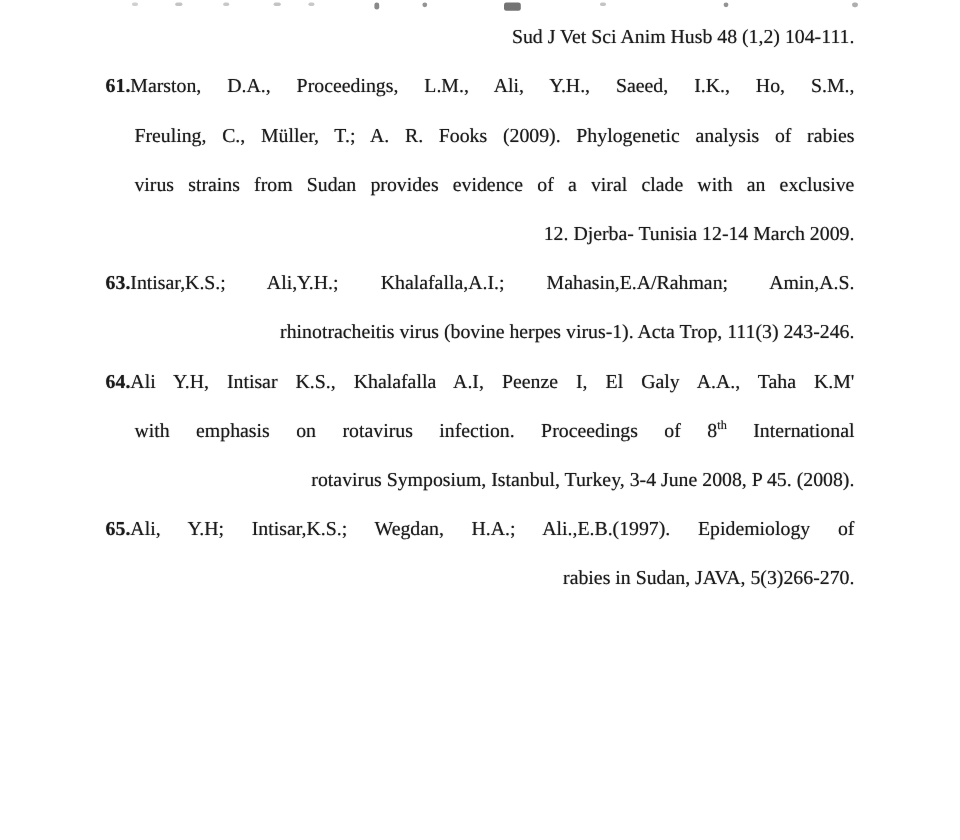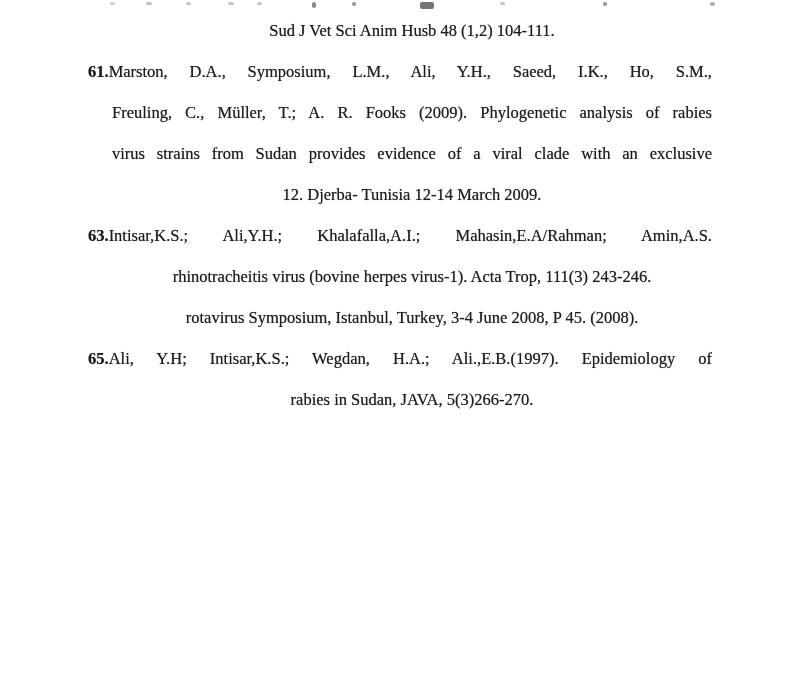--- a/index.html
+++ b/index.html
@@ -31,21 +31,21 @@
   }
   .ln {
     height: 41px;
     text-align: justify;
     text-align-last: justify;
     text-justify: inter-word;
     white-space: nowrap;
     overflow: visible;
   }
   .ln-last {
-    text-align: center;
+    text-align: right;
     text-align-last: auto;
   }
   .cont { margin-left: 24px; }
   .num { font-weight: bold; }
   sup.ord {
     font-size: 0.62em;
     vertical-align: super;
     line-height: 0;
   }
   
@@ -80,35 +80,37 @@
       <span class="frag" style="left: 710px; width: 5px; height: 4px; opacity: 0.38;"></span>
     </div>
 
   <div class="textblock">
 
     <div class="ref">
       <div class="ln ln-last cont">Sud J Vet Sci Anim Husb 48 (1,2) 104-111.</div>
     </div>
 
     <div class="ref">
-      <div class="ln"><span class="num">61.</span><span>Marston, D.A., Symposium, L.M., Ali, Y.H., Saeed, I.K., Ho, S.M.,</span></div>
+      <div class="ln"><span class="num">61.</span><span>Marston, D.A., Proceedings, L.M., Ali, Y.H., Saeed, I.K., Ho, S.M.,</span></div>
       <div class="ln cont">Freuling, C., Müller, T.; A. R. Fooks (2009). Phylogenetic analysis of rabies</div>
       <div class="ln cont">virus strains from Sudan provides evidence of a viral clade with an exclusive</div>
     </div>
 
     <div class="ref">
       <div class="ln ln-last cont">12. Djerba- Tunisia 12-14 March 2009.</div>
     </div>
 
     <div class="ref">
       <div class="ln"><span class="num">63.</span><span>Intisar,K.S.; Ali,Y.H.; Khalafalla,A.I.; Mahasin,E.A/Rahman; Amin,A.S.</span></div>
       <div class="ln ln-last cont">rhinotracheitis virus (bovine herpes virus-1). Acta Trop, 111(3) 243-246.</div>
     </div>
 
     <div class="ref">
+      <div class="ln"><span class="num">64.</span><span>Ali Y.H, Intisar K.S., Khalafalla A.I, Peenze I, El Galy A.A., Taha K.M'</span></div>
+      <div class="ln cont"><span>with emphasis on rotavirus infection. Proceedings of 8</span><sup class="ord">th</sup> <span>International</span></div>
       <div class="ln ln-last cont">rotavirus Symposium, Istanbul, Turkey, 3-4 June 2008, P 45. (2008).</div>
     </div>
 
     <div class="ref">
       <div class="ln"><span class="num">65.</span><span>Ali, Y.H; Intisar,K.S.; Wegdan, H.A.; Ali.,E.B.(1997). Epidemiology of</span></div>
       <div class="ln ln-last cont">rabies in Sudan, JAVA, 5(3)266-270.</div>
     </div>
 
   </div>
 </div>

